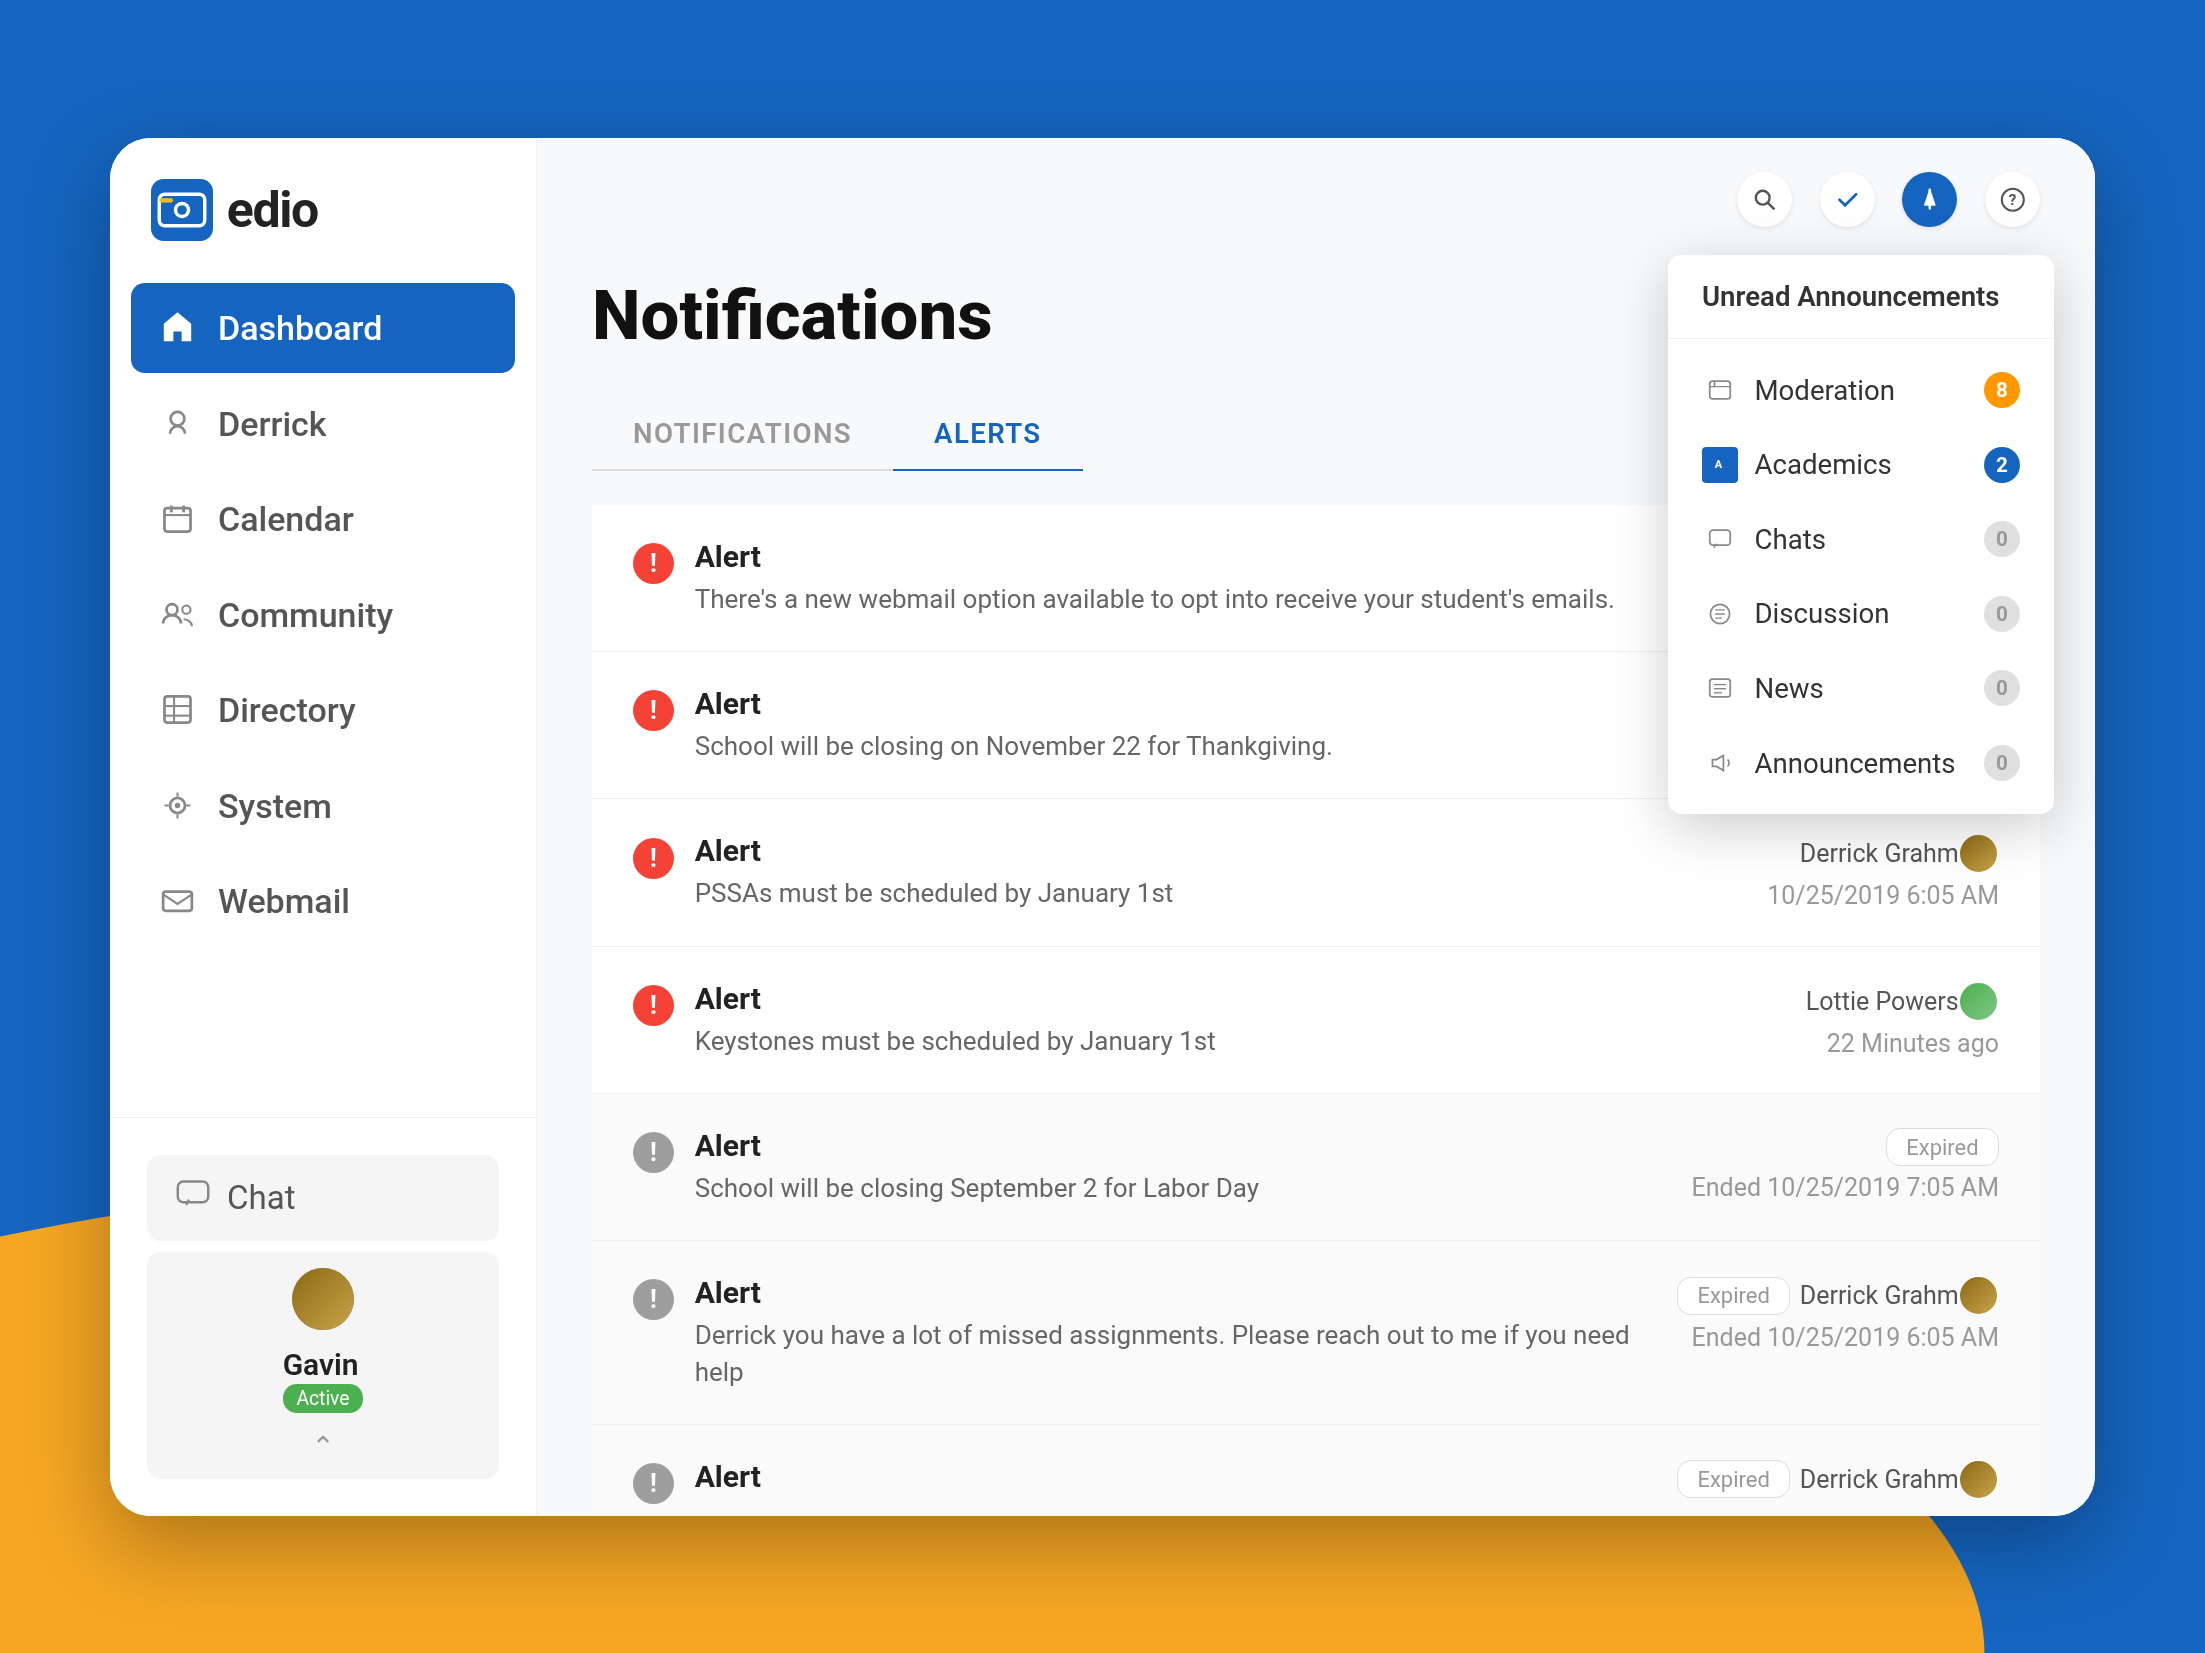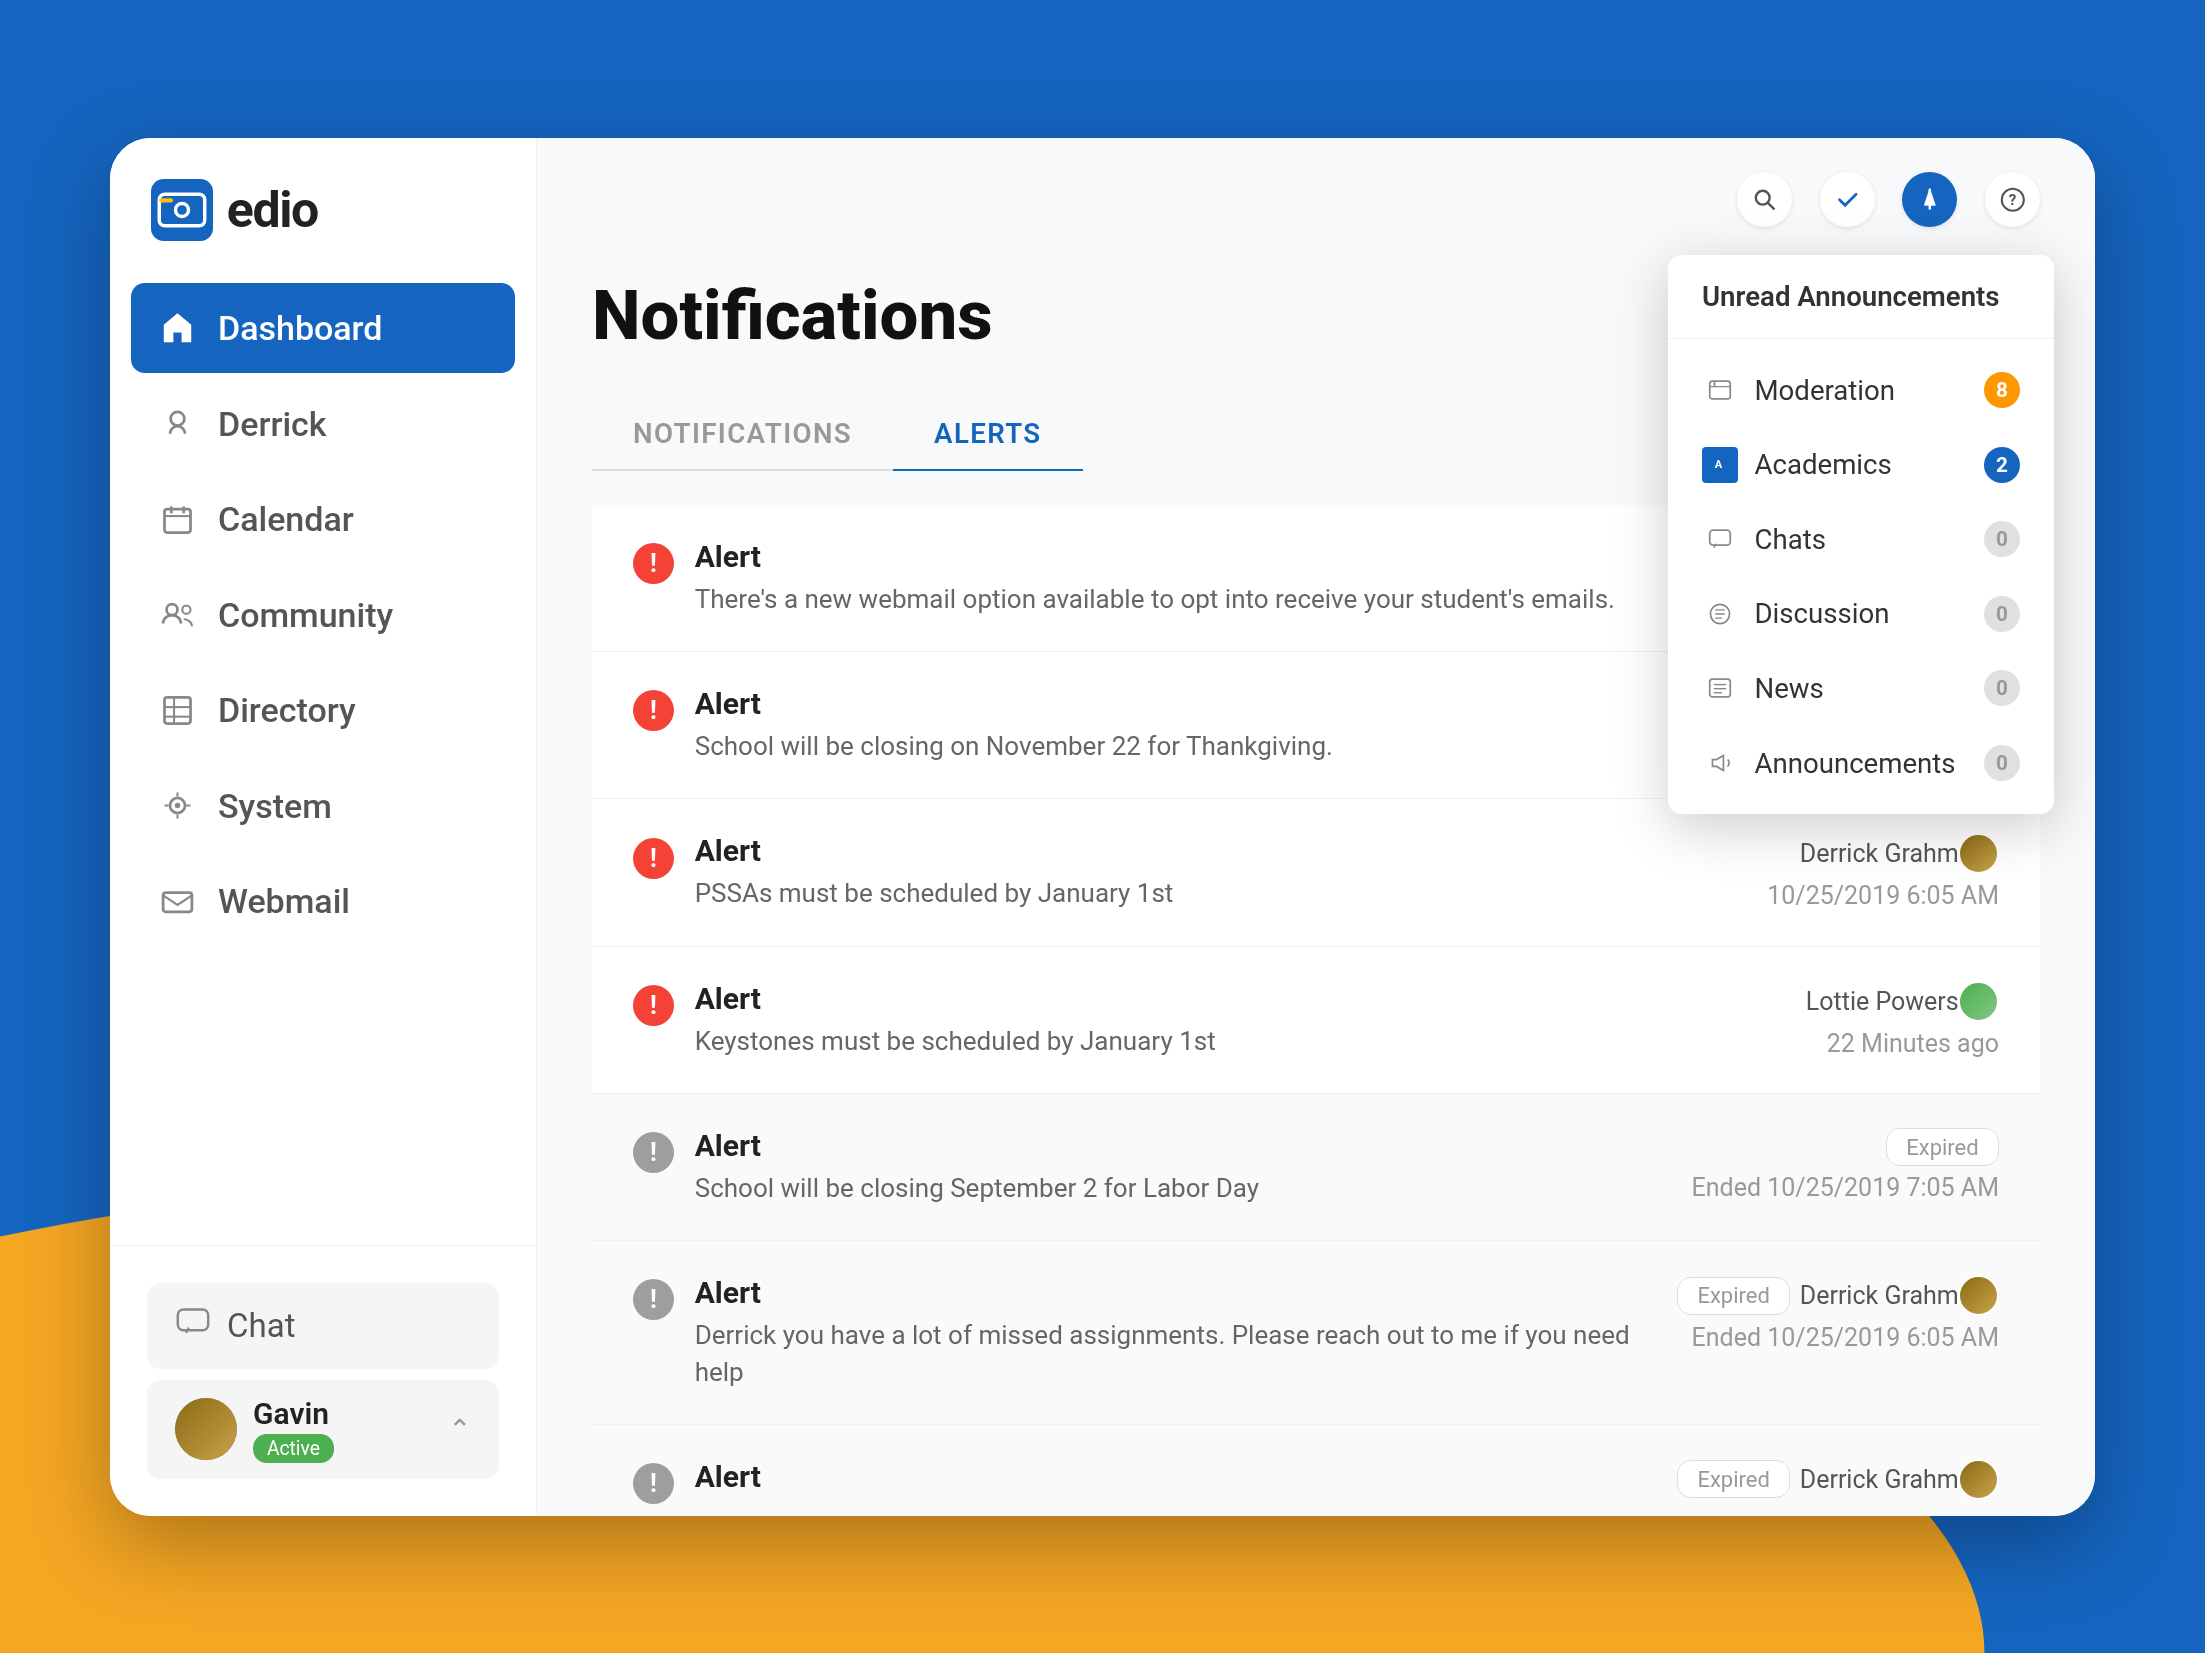--- a/index.html
+++ b/index.html
@@ -57,21 +57,21 @@
       font-weight: 700;
       color: #222;
       letter-spacing: -1.4px;
     }
     .nav-items {
       flex: 1;
       padding: 0 20.7px;
     }
     .nav-item {
       display: flex;
-      align-items: center;
+      align-items: flex-start;
       gap: 20.7px;
       padding: 25px 27.6px;
       border-radius: 13.8px;
       margin-bottom: 5.5px;
       cursor: pointer;
       font-size: 34px;
       font-weight: 500;
       color: #555;
     }
     .nav-item.active {
@@ -102,20 +102,21 @@
       margin-bottom: 11px;
     }
     .user-area {
       display: flex;
       align-items: center;
       gap: 16.5px;
       padding: 16.5px 27.6px;
       border-radius: 13.8px;
       background: #f5f5f5;
       cursor: pointer;
+      flex-direction: column;
     }
     .avatar {
       width: 62px;
       height: 62px;
       border-radius: 50%;
       background: #8B7355;
       display: flex;
       align-items: center;
       justify-content: center;
       overflow: hidden;

